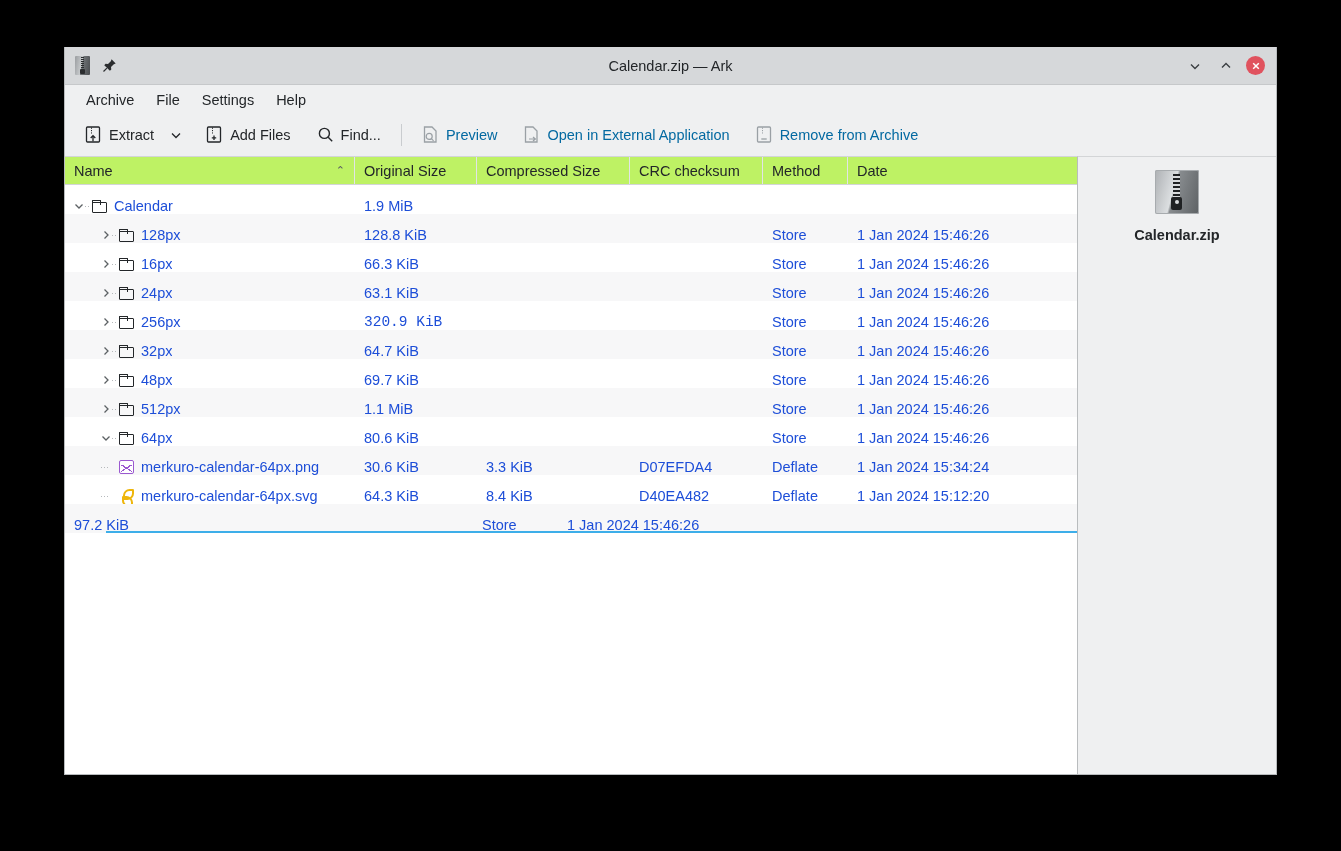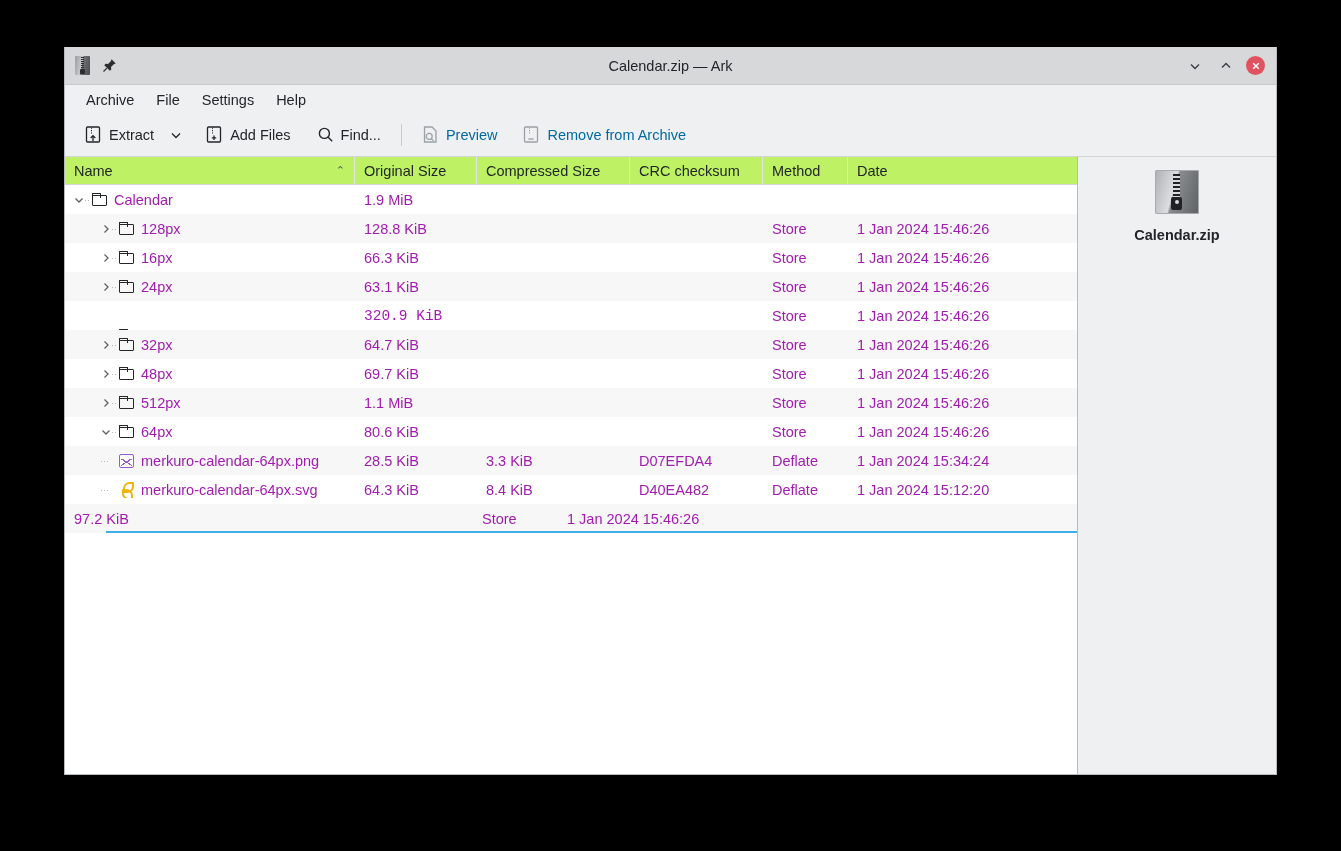--- a/index.html
+++ b/index.html
@@ -203,23 +203,23 @@
   .sort-ind {
     margin-left: auto;
     margin-right: 9px;
     font-size: 11px;
     color: #5a5e62;
   }
   .rows { flex: 1 1 auto; overflow: hidden; }
   .row {
     display: flex;
     height: 29px;
-    align-items: center;
+    align-items: flex-end;
     font-size: 14.5px;
-    color: #a21caf;
+    color: #1d4ed8;
     position: relative;
   }
   .row.alt { background: #f7f7f8; }
   .row.focusline::after {
     content:"";
     position:absolute;
     left:41px; right:0; bottom:0;
     height:2px;
     background:#3daee9;
   }
@@ -391,20 +391,29 @@
       <span class="ic">
         <svg width="17" height="18" viewBox="0 0 17 18" aria-hidden="true">
           <path d="M2.5 1 L10 1 L14 5 L14 16 L2.5 16 Z" stroke="#9aa0a5" stroke-width="1.3" fill="none"></path>
           <circle cx="7.2" cy="10.4" r="3" stroke="#9aa0a5" stroke-width="1.2" fill="none"></circle>
           <path d="M9.4 12.6 L11.6 14.8" stroke="#9aa0a5" stroke-width="1.2"></path>
         </svg>
       </span>
       <span>Preview</span>
     </div>
 
+    <div class="tool-btn disabled" style="margin-left:8px;">
+      <span class="ic">
+        <svg width="17" height="18" viewBox="0 0 17 18" aria-hidden="true">
+          <path d="M2.5 1 L10 1 L14 5 L14 16 L2.5 16 Z" stroke="#9aa0a5" stroke-width="1.3" fill="none"></path>
+          <path d="M6 13 L12 13 M10 11 L12.4 13 L10 15" stroke="#9aa0a5" stroke-width="1.2" fill="none"></path>
+        </svg>
+      </span>
+      <span>Open in External Application</span>
+    </div>
 
     <div class="tool-btn disabled" style="margin-left:8px;">
       <span class="ic">
         <svg width="17" height="18" viewBox="0 0 17 18" aria-hidden="true">
           <rect x="1.5" y="1" width="13" height="15" rx="1" stroke="#9aa0a5" stroke-width="1.3" fill="none"></rect>
           <path d="M6.5 1.6 L6.5 7.5" stroke="#9aa0a5" stroke-width="1" stroke-dasharray="1.2 1.2"></path>
           <path d="M5.3 13 L10.7 13" stroke="#9aa0a5" stroke-width="1.3"></path>
         </svg>
       </span>
       <span>Remove from Archive</span>
@@ -635,21 +644,21 @@
             <div class="cell name" style="width: 290px;">
               <div class="tree-wrap">
                 <div class="indent">
                   <div class="guide"></div>
                 </div>
                 <div class="elbow mid"></div>
                 <span class="png-ic"></span>
                 <span class="nm">merkuro-calendar-64px.png</span>
               </div>
             </div>
-            <div class="cell" style="width: 122px;">28.5 KiB</div>
+            <div class="cell" style="width: 122px;">30.6 KiB</div>
             <div class="cell" style="width: 153px;">3.3 KiB</div>
             <div class="cell" style="width: 133px;">D07EFDA4</div>
             <div class="cell" style="width: 85px;">Deflate</div>
             <div class="cell" style="width: 228px; flex: 1 1 auto;">1 Jan 2024 15:34:24</div>
           </div>
           <div class="row">
             <div class="cell name" style="width: 290px;">
               <div class="tree-wrap">
                 <div class="indent">
                   <div class="guide"></div>

